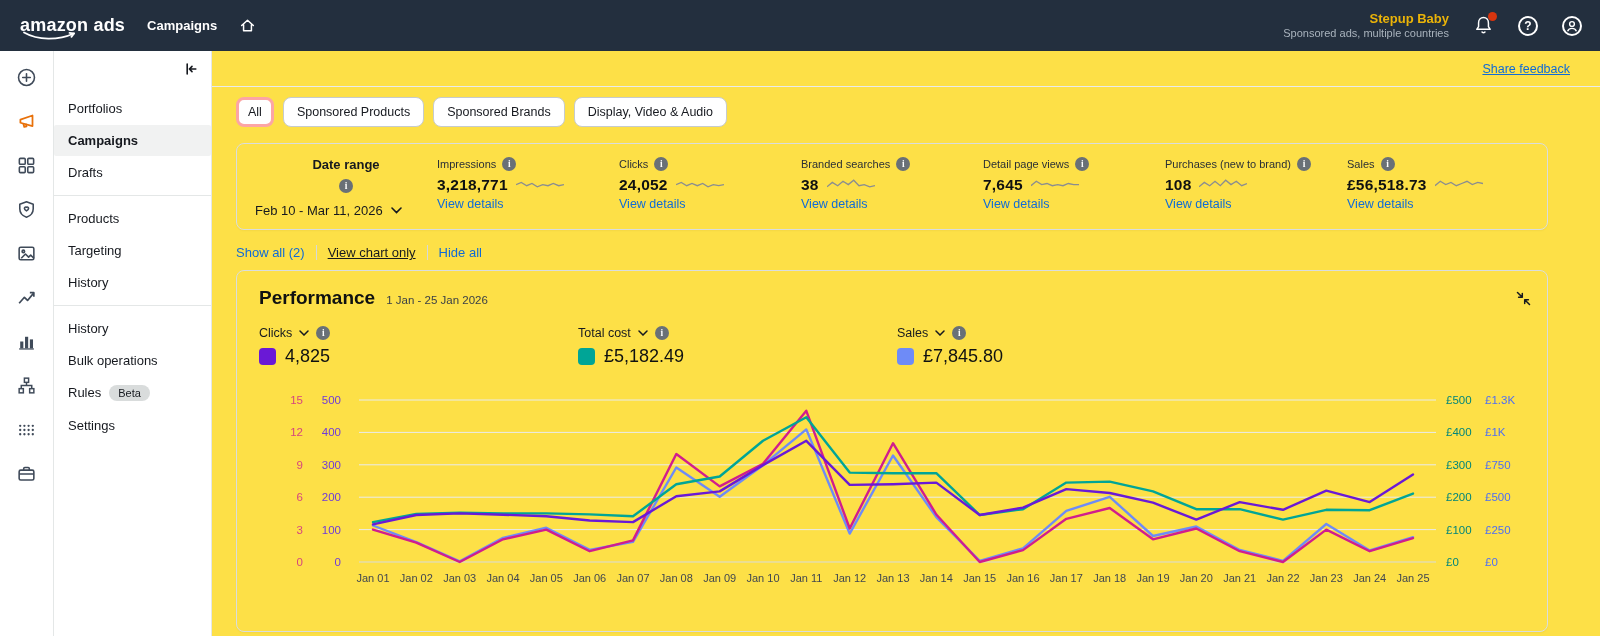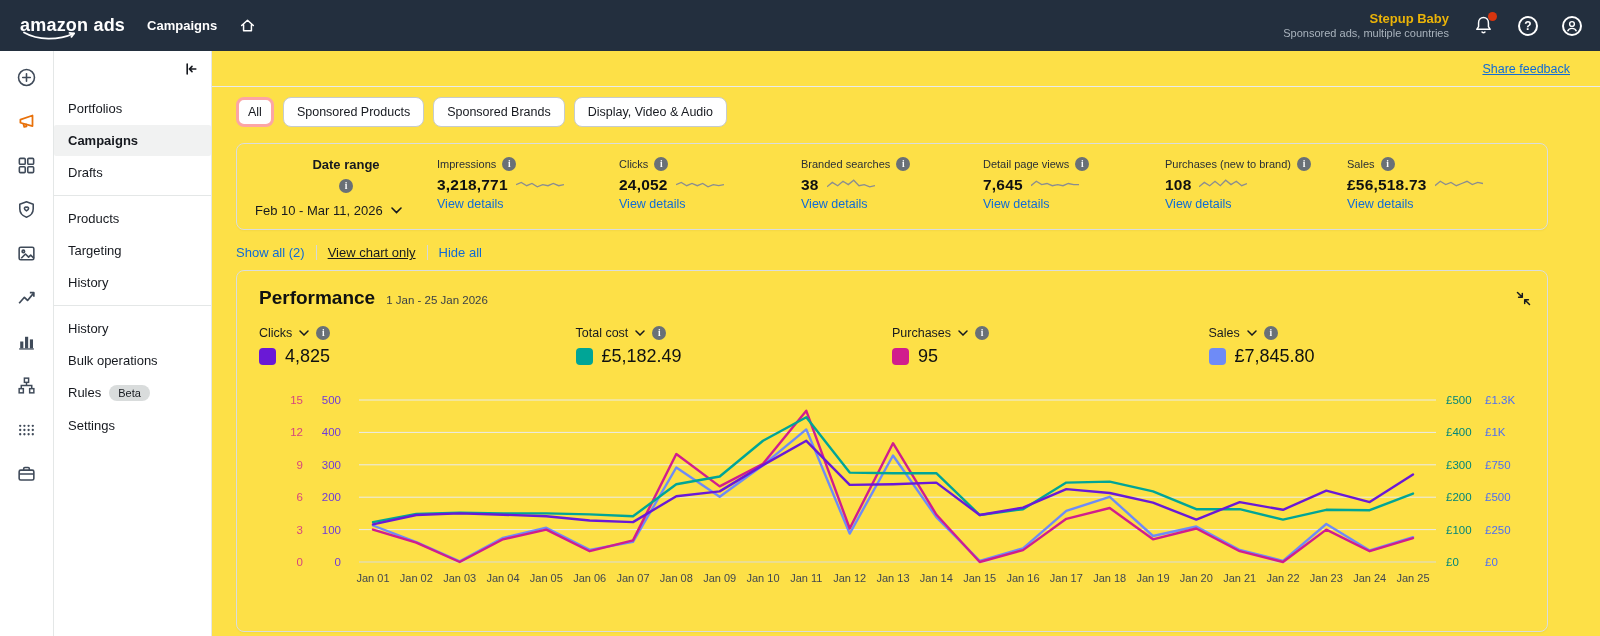--- a/index.html
+++ b/index.html
@@ -380,33 +380,20 @@
             <div class="llabel-row">
               <span>Total cost</span>
               <svg class="chev" width="10" height="6" viewBox="0 0 10 6">
                   <path d="M1 1 L5 5 L9 1" stroke="#16191f" stroke-width="1.5" fill="none" stroke-linecap="round"></path>
                 </svg>
               <span class="info"></span>
             </div>
             <div class="lvalue-row">
                 <span class="lchip" style="background: rgb(0, 165, 150);"></span>
                 <span class="lvalue">£5,182.49</span>
-              </div>
-          </div>
-          <div class="litem">
-            <div class="llabel-row">
-              <span>Purchases</span>
-              <svg class="chev" width="10" height="6" viewBox="0 0 10 6">
-                  <path d="M1 1 L5 5 L9 1" stroke="#16191f" stroke-width="1.5" fill="none" stroke-linecap="round"></path>
-                </svg>
-              <span class="info"></span>
-            </div>
-            <div class="lvalue-row">
-                <span class="lchip" style="background: rgb(209, 29, 141);"></span>
-                <span class="lvalue">95</span>
               </div>
           </div>
           <div class="litem">
             <div class="llabel-row">
               <span>Sales</span>
               <svg class="chev" width="10" height="6" viewBox="0 0 10 6">
                   <path d="M1 1 L5 5 L9 1" stroke="#16191f" stroke-width="1.5" fill="none" stroke-linecap="round"></path>
                 </svg>
               <span class="info"></span>
             </div>

